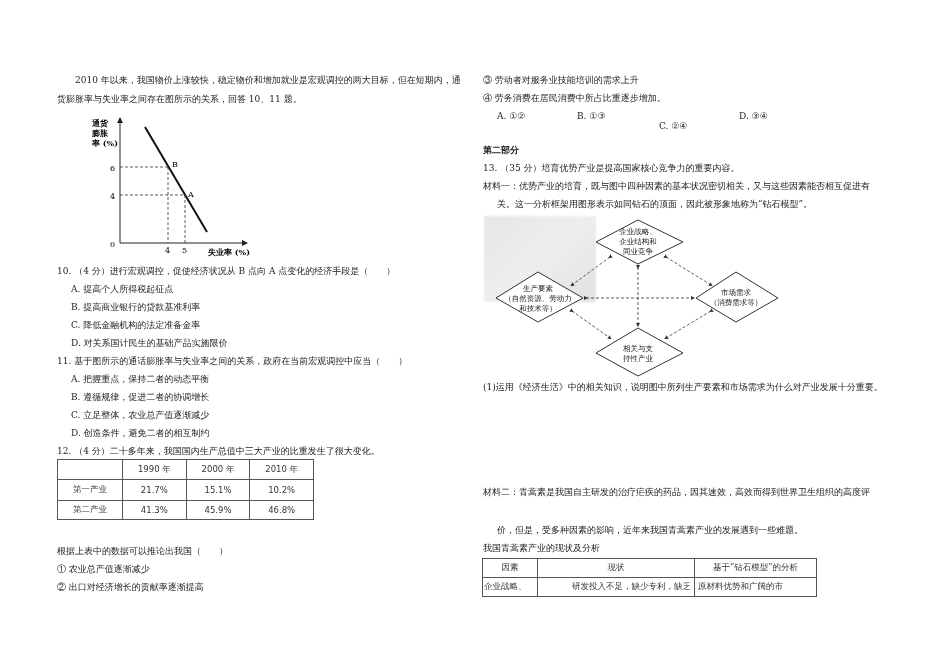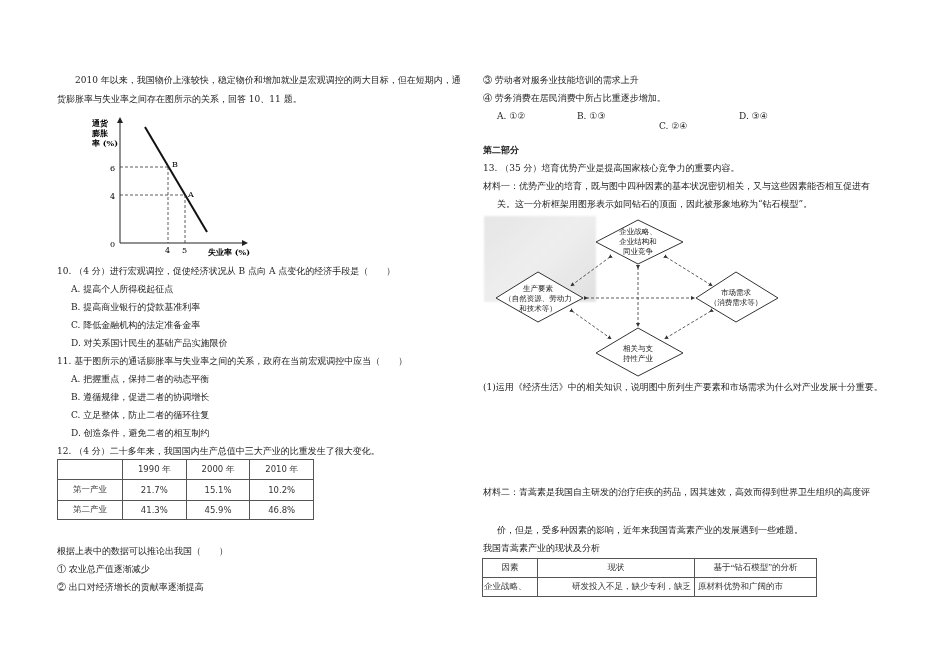--- a/index.html
+++ b/index.html
@@ -47,21 +47,21 @@
 
 <div class="t" style="left:57px;top:265px;">10. （4 分）进行宏观调控，促使经济状况从 B 点向 A 点变化的经济手段是（　　）</div>
 <div class="t" style="left:71px;top:283px;">A. 提高个人所得税起征点</div>
 <div class="t" style="left:71px;top:301px;text-align:center;">B. 提高商业银行的贷款基准利率</div>
 <div class="t" style="left:71px;top:319px;">C. 降低金融机构的法定准备金率</div>
 <div class="t" style="left:71px;top:337px;">D. 对关系国计民生的基础产品实施限价</div>
 
 <div class="t" style="left:57px;top:355px;">11. 基于图所示的通话膨胀率与失业率之间的关系，政府在当前宏观调控中应当（　　）</div>
 <div class="t" style="left:71px;top:373px;">A. 把握重点，保持二者的动态平衡</div>
 <div class="t" style="left:71px;top:391px;text-align:center;">B. 遵循规律，促进二者的协调增长</div>
-<div class="t" style="left:71px;top:409px;">C. 立足整体，防止二者的循环往复</div>
+<div class="t" style="left:71px;top:409px;">C. 立足整体，农业总产值逐渐减少</div>
 <div class="t" style="left:71px;top:427px;">D. 创造条件，避免二者的相互制约</div>
 
 <div class="t" style="left:57px;top:445px;">12. （4 分）二十多年来，我国国内生产总值中三大产业的比重发生了很大变化。</div>
 
 <table class="grid" style="left:57px;top:459px;width:257px;">
   <tbody>
       <tr style="height:20px;">
     <td style="width:64px;"></td>
     <td>1990 年</td>
     <td>2000 年</td>
@@ -134,21 +134,21 @@
 </svg>
 
 <div class="t" style="left:483px;top:381px;">(1)运用《经济生活》中的相关知识，说明图中所列生产要素和市场需求为什么对产业发展十分重要。</div>
 
 <div class="t" style="left:483px;top:486px;">材料二：青蒿素是我国自主研发的治疗疟疾的药品，因其速效，高效而得到世界卫生组织的高度评</div>
 <div class="t" style="left:497px;top:524px;">价，但是，受多种因素的影响，近年来我国青蒿素产业的发展遇到一些难题。</div>
 <div class="t" style="left:483px;top:542px;">我国青蒿素产业的现状及分析</div>
 
 <table class="grid2" style="left:482px;top:558px;width:335px;">
   <tbody>
-      <tr style="height:19px;font-family:Liberation Serif, serif;">
+      <tr style="height:19px;">
     <td style="width:48px;">因素</td>
     <td style="width:150px;">现状</td>
     <td>基于“钻石模型”的分析</td>
   </tr>
   <tr style="height:19px;">
     <td style="text-align:left;padding-left:1px;">企业战略、</td>
     <td style="text-align:right;">研发投入不足，缺少专利，缺乏</td>
     <td style="text-align:left;">原材料优势和广阔的市</td>
   </tr>
 </tbody>

